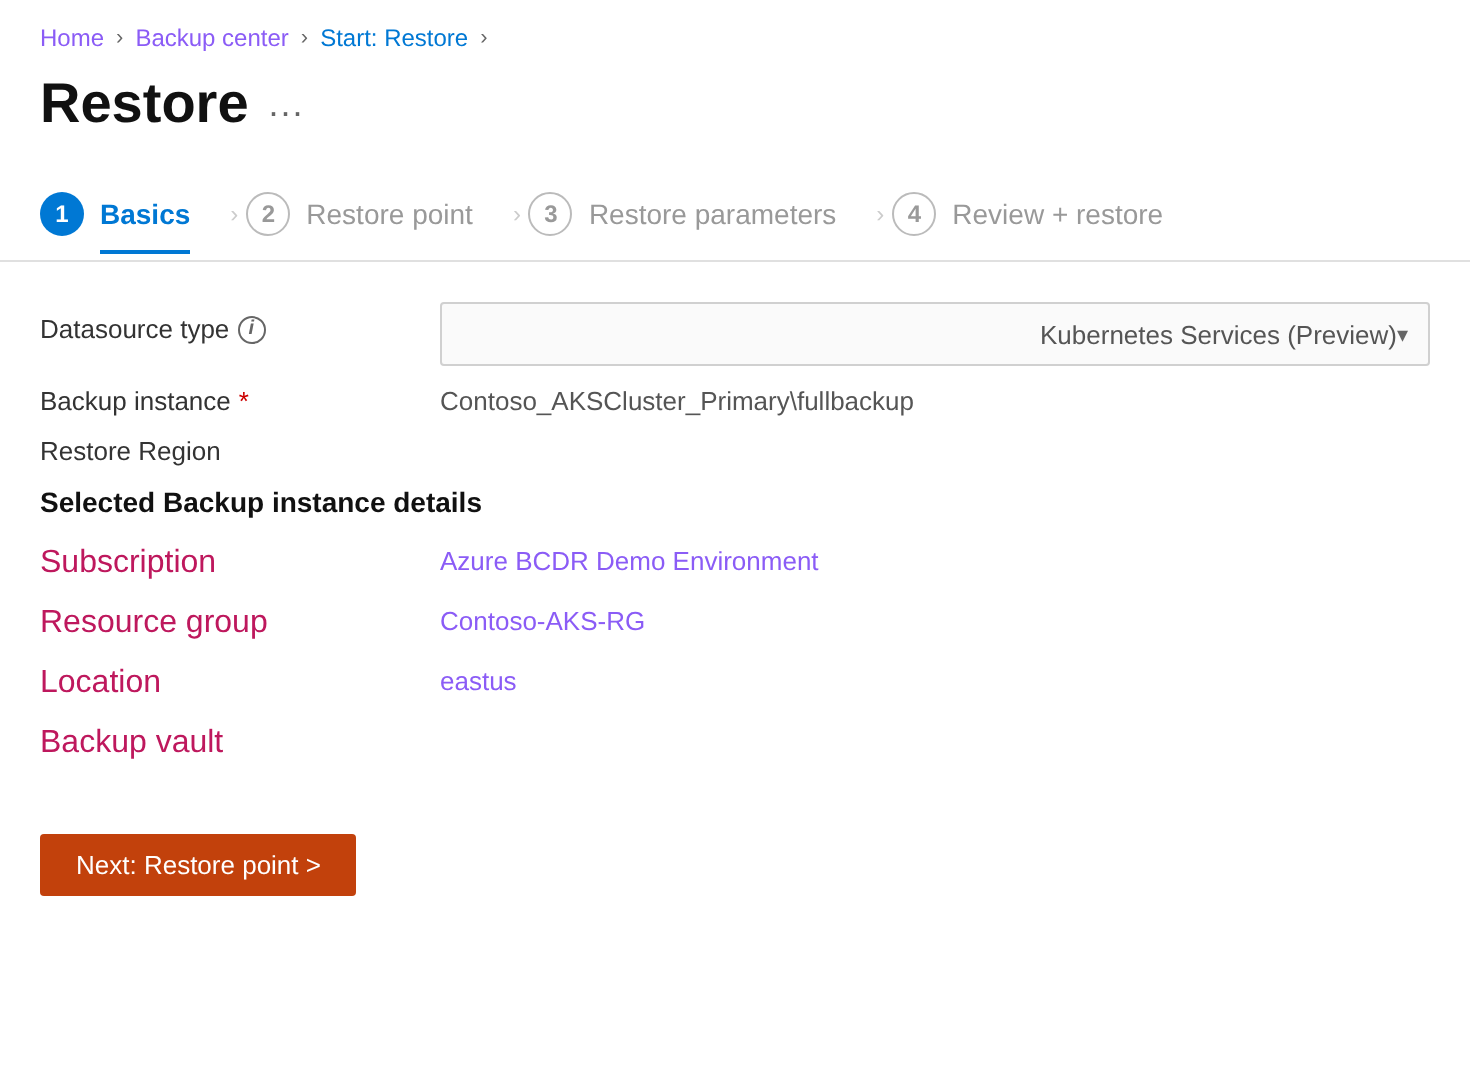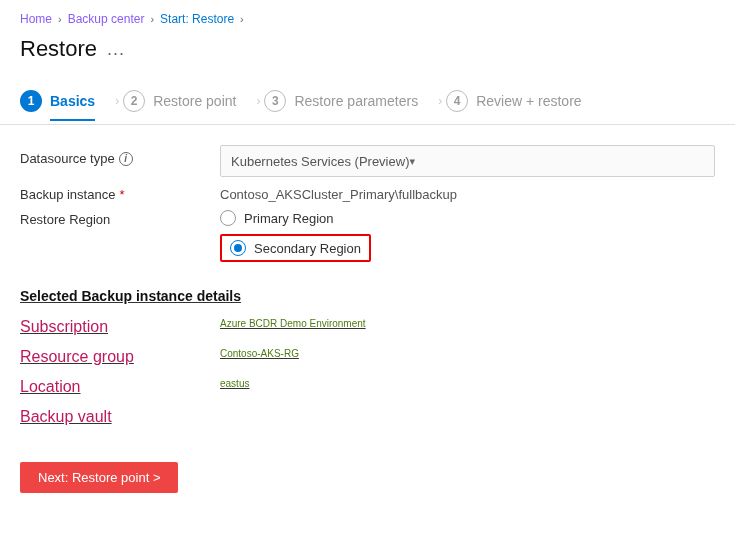--- a/index.html
+++ b/index.html
@@ -35,22 +35,22 @@
     }
 
     
     .page-title-row {
       display: flex;
       align-items: center;
       gap: 10px;
       padding: 4px 20px 16px 20px;
     }
     .page-title {
-      font-size: 22px;
-      font-weight: 400;
+      font-size: 28px;
+      font-weight: 700;
       color: #111;
     }
     .more-icon {
       font-size: 18px;
       color: #666;
       cursor: pointer;
       letter-spacing: 1px;
     }
 
     
@@ -150,21 +150,21 @@
     .dropdown-field {
       flex: 1;
       border: 1px solid #d0d0d0;
       border-radius: 2px;
       padding: 5px 10px;
       font-size: 13px;
       color: #555;
       background: #fafafa;
       display: flex;
       align-items: center;
-      justify-content: flex-start;
+      justify-content: flex-end;
       cursor: pointer;
       min-height: 32px;
     }
     .dropdown-arrow {
       font-size: 11px;
       color: #666;
     }
 
     
     .form-value {
@@ -230,31 +230,31 @@
       display: flex;
       margin-bottom: 12px;
     }
     .detail-label {
       width: 200px;
       flex-shrink: 0;
       font-size: 16px;
       color: #be185d;
     }
     .detail-value {
-      font-size: 10px;
-      color: #4d7c0f;
+      font-size: 13px;
+      color: #8b5cf6;
     }
 
     
     .bottom-bar {
       padding: 16px 20px;
       margin-top: 20px;
     }
     .btn-primary {
-      background: #ef4444;
+      background: #c2410c;
       color: #fff;
       border: none;
       padding: 8px 18px;
       font-size: 13px;
       border-radius: 2px;
       cursor: pointer;
       font-weight: 500;
     }
   </style>
 </head>
@@ -312,37 +312,23 @@
   <div class="form-row">
     <div class="form-label">
       <span>Backup instance</span>
       <span class="required"> *</span>
     </div>
     <div class="form-value">Contoso_AKSCluster_Primary\fullbackup</div>
   </div>
 
   <div class="form-row">
     <div class="form-label">Restore Region</div>
-    <div class="radio-group">
-
-      <div class="radio-option">
-        <div class="radio-circle"></div>
-        <span>Primary Region</span>
-      </div>
-
-      <div class="radio-option selected-outline">
-        <div class="radio-circle checked">
-          <div class="radio-inner"></div>
-        </div>
-        <span>Secondary Region</span>
-      </div>
-    </div>
-  </div>
-
-  <div style="margin-top: 26px; text-decoration: underline;">
+  </div>
+
+  <div style="margin-top: 10px;">
     <div class="section-heading">Selected Backup instance details</div>
 
     <div class="detail-row">
       <div class="detail-label">Subscription</div>
       <div class="detail-value">Azure BCDR Demo Environment</div>
     </div>
 
     <div class="detail-row">
       <div class="detail-label">Resource group</div>
       <div class="detail-value">Contoso-AKS-RG</div>

